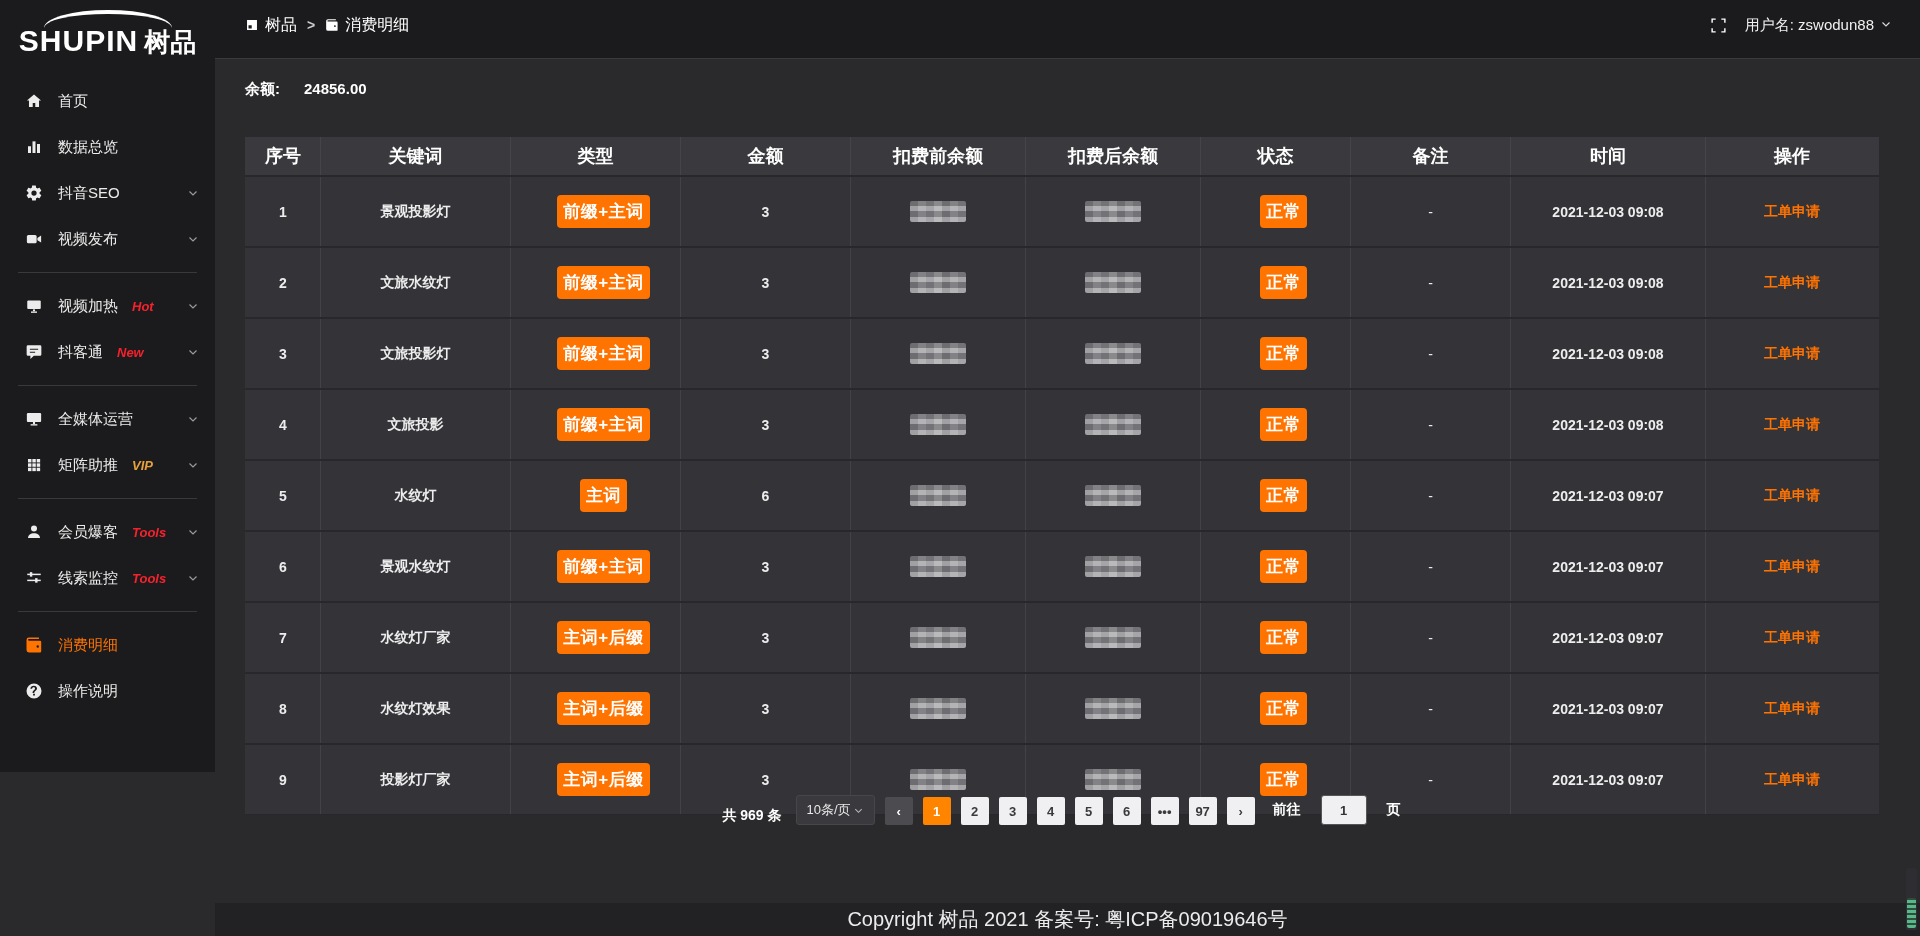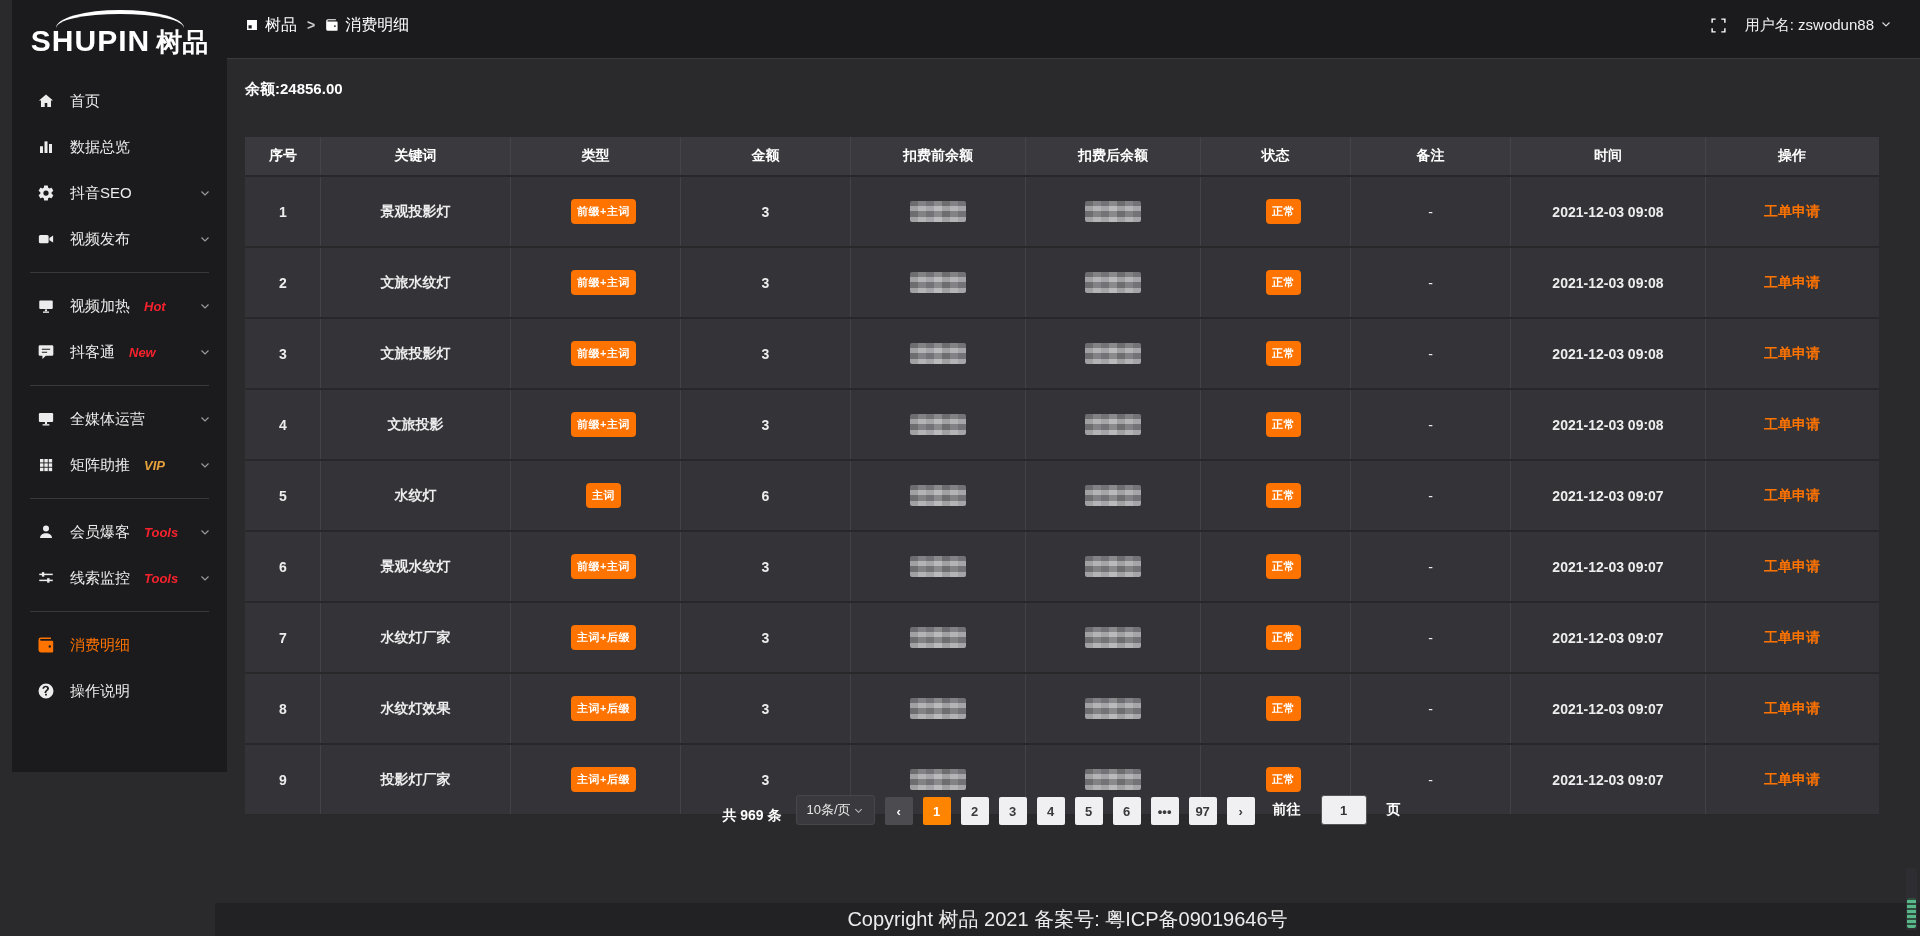--- a/index.html
+++ b/index.html
@@ -1,18 +1,18 @@
 <!DOCTYPE html>
 <html><head>
 <meta charset="utf-8">
 <style>
   html,body{margin:0;padding:0;width:1920px;height:936px;background:#2a2a2c;
     font-family:"Liberation Sans","DejaVu Sans",sans-serif;overflow:hidden;color:#e8e8e9;}
   
-  .sidebar{position:absolute;left:12px;top:0;width:215px;height:772px;background:#1b1b1d;z-index:5;}
+  .sidebar{position:absolute;left:0;top:0;width:215px;height:772px;background:#1b1b1d;z-index:5;}
   .logo{padding:10px 0 4px 0;text-align:center;color:#fff;}
   .logo-arc{width:128px;height:14px;margin:0 auto -4px auto;border-top:4px solid #fff;border-radius:50% 50% 0 0/100% 100% 0 0;}
   .logo-row{display:flex;align-items:baseline;justify-content:center;gap:6px;}
   .logo-en{font-size:30px;font-weight:900;letter-spacing:1px;}
   .logo-cn{font-size:26px;font-weight:800;}
   .side-menu{margin-top:14px;}
   .side-item{display:flex;align-items:center;height:46px;padding:0 16px 0 24px;cursor:pointer;color:#ececec;}
   .side-item .s-icon{width:20px;height:20px;display:inline-flex;align-items:center;justify-content:center;flex:0 0 20px;}
   .side-item .s-icon svg{width:18px;height:18px;fill:currentColor;}
   .side-item .s-label{margin-left:14px;font-size:15px;}
@@ -30,33 +30,33 @@
   .crumb .c-icon svg{width:14px;height:14px;fill:#fff;}
   .crumb-sep{color:#cfcfcf;font-size:14px;font-weight:bold;}
   .top-right{margin-left:auto;display:flex;align-items:center;gap:18px;color:#f0f0f0;font-size:15px;}
   .fs-icon{display:inline-flex;cursor:pointer;}
   .fs-icon svg{width:17px;height:17px;stroke:#fff;fill:none;stroke-width:2;}
   .user-wrap{display:flex;gap:6px;cursor:pointer;}
   .user-caret svg{width:12px;height:12px;stroke:#ddd;fill:none;stroke-width:2.2;}
   
   .main{position:absolute;left:215px;top:60px;right:0;bottom:0;}
   .balance{position:absolute;left:30px;top:20px;font-size:15px;font-weight:bold;color:#fff;}
-  .balance b{margin-left:0;}
+  .balance b{margin-left:24px;}
   .table-wrap{position:absolute;left:30px;top:77px;width:1633px;}
   table{border-collapse:collapse;width:1633px;table-layout:fixed;}
-  thead th{height:36px;background:#3a3a3e;color:#fff;font-size:14px;font-weight:bold;
+  thead th{height:36px;background:#3a3a3e;color:#fff;font-size:18px;font-weight:bold;
     border-left:1px solid #454549;border-right:1px solid #454549;}
   thead th:first-child{border-left:1px solid #3a3a3e;}
   thead th:last-child{border-right:1px solid #3a3a3e;}
   tbody td{height:67px;background:#343438;text-align:center;font-size:14px;color:#ededee;
     border-left:1px solid #424247;border-right:1px solid #424247;border-top:2px solid #28282a;border-bottom:1px solid #28282a;}
   tbody td:first-child{border-left:1px solid #343438;}
   tbody td:last-child{border-right:1px solid #343438;}
   td.b, th.b{font-weight:bold;}
-  .badge{display:inline-block;background:#ff7300;color:#fff;font-size:11px;font-weight:bold;
+  .badge{display:inline-block;background:#ff7300;color:#fff;font-size:17px;font-weight:bold;
     padding:5px 6px;border-radius:4px;letter-spacing:.5px;margin-left:16px;}
   .censor{width:56px;height:21px;margin:0 auto;border-radius:2px;filter:blur(.7px);opacity:.9;
     background-image:
       repeating-linear-gradient(0deg,rgba(255,255,255,.28) 0 5px,rgba(0,0,0,.18) 5px 11px),
       repeating-linear-gradient(90deg,#8e8e92 0 8px,#aaaaae 8px 16px,#95959a 16px 24px,#b4b4b8 24px 32px);}
   .action-link{color:#ff7300;font-weight:bold;font-size:14px;cursor:pointer;text-decoration:none;}
   
   .pagination{position:absolute;left:30px;width:1633px;top:735px;display:flex;align-items:flex-end;justify-content:center;gap:10px;
     font-size:14px;color:#fff;}
   .pg-total{font-weight:bold;margin-right:4px;}

